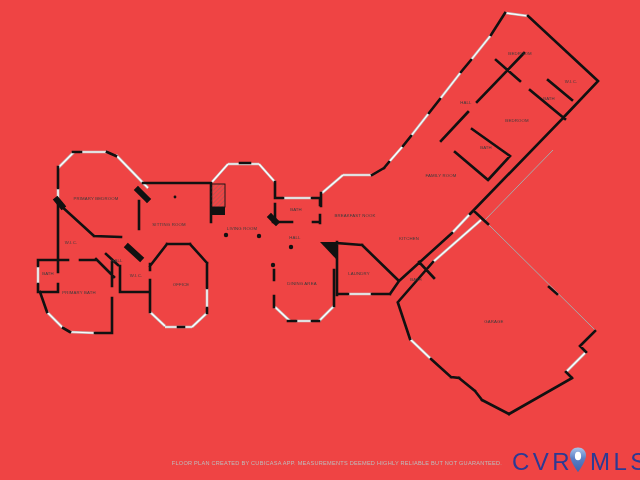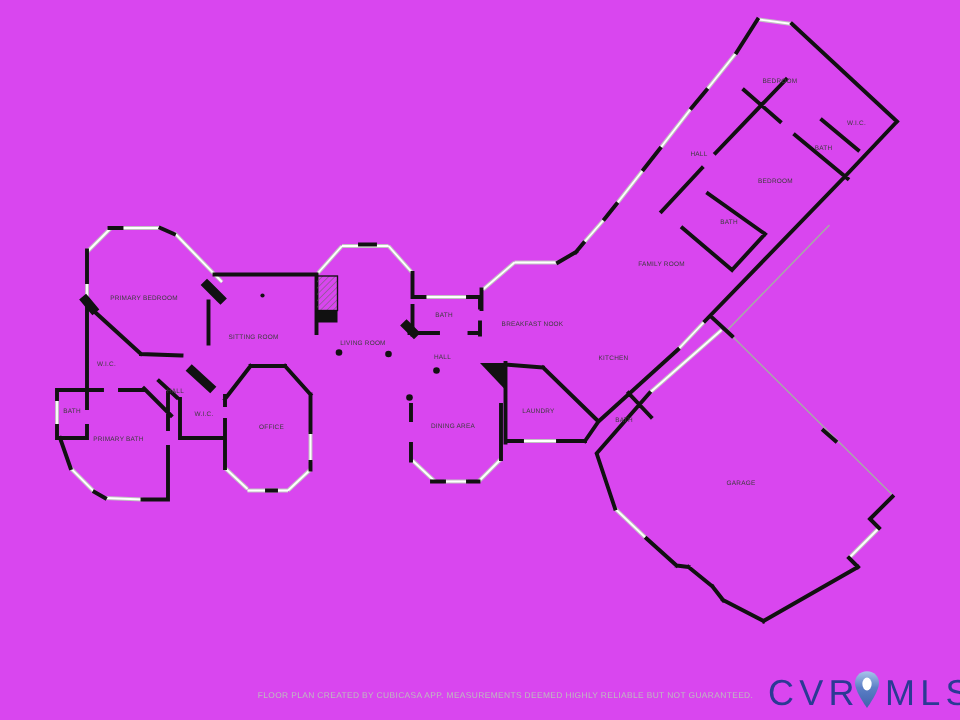--- a/index.html
+++ b/index.html
@@ -1,16 +1,16 @@
 <!DOCTYPE html>
 <html><head>
 <meta charset="utf-8">
 <style>
   html,body{margin:0;padding:0;background:#ffffff;}
-  .canvas{position:relative;width:640px;height:480px;background:#d946ef;overflow:hidden;
+  .canvas{position:relative;width:640px;height:480px;background:#ef4444;overflow:hidden;
           font-family:"Liberation Sans", sans-serif;}
   svg{position:absolute;left:0;top:0;}
   .room-label{font-family:"Liberation Sans", sans-serif;font-size:4.3px;fill:#3c3c3c;
               letter-spacing:0.15px;text-anchor:middle;}
   .footer-text{font-family:"Liberation Sans", sans-serif;font-size:5.6px;fill:#bdbdbd;
                letter-spacing:0.25px;text-anchor:middle;}
   .logo-text{font-family:"Liberation Sans", sans-serif;font-size:24px;letter-spacing:3.5px;
              font-weight:400;}
 </style>
 </head>

